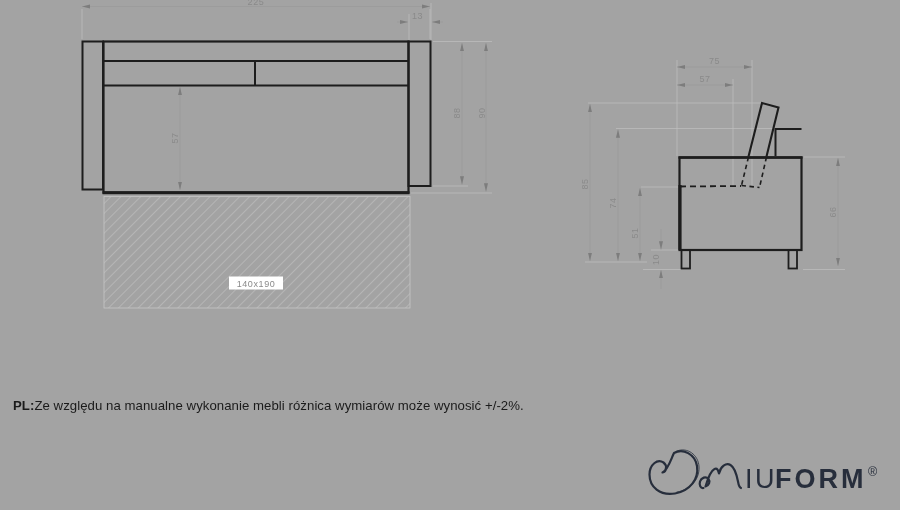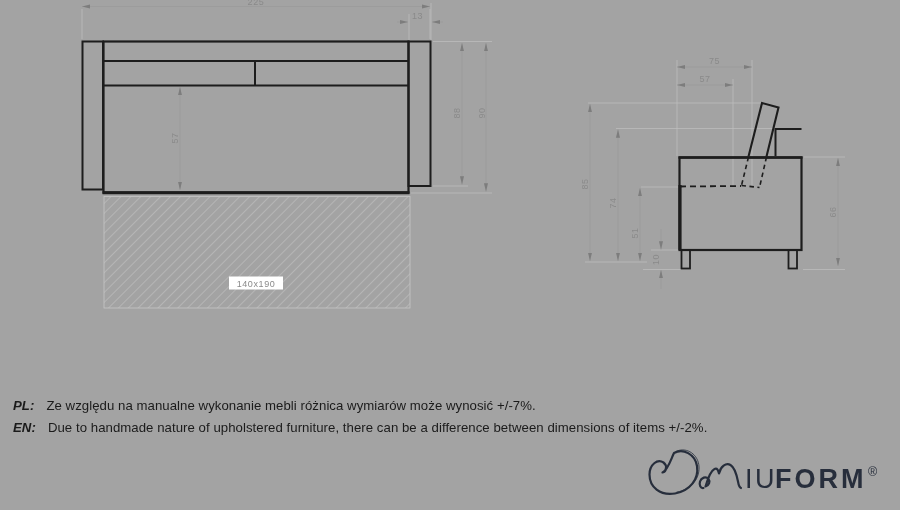--- a/index.html
+++ b/index.html
@@ -7,21 +7,21 @@
     position:relative;width:900px;height:510px;background:#a3a3a3;overflow:hidden;
     font-family:"Liberation Sans",sans-serif;
   }
   .drawing-svg{position:absolute;left:0;top:0;}
   .dim-text{
     font-family:"Liberation Sans",sans-serif;
     font-size:9px;fill:#8a8a8a;letter-spacing:.6px;
   }
   .notes{position:absolute;left:13px;top:399px;width:700px;}
   .note{margin:0 0 8.6px 0;font-size:13.2px;line-height:13.6px;color:#1b1b1b;letter-spacing:.05px;}
-  .note .lang{font-weight:bold;margin-right:12px;font-style:italic;}
+  .note .lang{font-weight:bold;margin-right:0;}
   .logo{position:absolute;left:644px;top:446px;}
 </style>
 </head>
 <body>
 
 <div class="sheet">
 
   <svg class="drawing-svg" width="900" height="396" viewBox="0 0 900 396">
     <defs>
       <marker id="ma" viewBox="0 0 10 6" refX="9.5" refY="3" markerWidth="11" markerHeight="6.6" orient="auto-start-reverse">
@@ -117,22 +117,21 @@
         <path d="M748.5,156.5 L762,103 L778.5,107.5 L766.5,156.5" stroke-width="2.1"></path>
         <path d="M748.5,157 L741.5,185.5 M766.5,157 L759.5,187.5 M741.5,185.5 L759.5,187.5" stroke-width="1.6" stroke-dasharray="4.5 3.5"></path>
         <path d="M680,186.5 L741,186" stroke-width="1.8" stroke-dasharray="6 4"></path>
         <rect x="681.5" y="250" width="8.5" height="18.5" stroke-width="1.8"></rect>
         <rect x="788.5" y="250" width="8.5" height="18.5" stroke-width="1.8"></rect>
       </g>
     </g>
   </svg>
 
   <div class="notes">
-    <p class="note"><span class="lang">PL:</span><span>Ze względu na manualne wykonanie mebli różnica wymiarów może wynosić +/-7%.</span></p>
-    <p class="note"><span class="lang">EN:</span><span>Due to handmade nature of upholstered furniture, there can be a difference between dimensions of items +/-2%.</span></p>
+    <p class="note"><span class="lang">PL:</span><span>Ze względu na manualne wykonanie mebli różnica wymiarów może wynosić +/-2%.</span></p>
   </div>
 
   <svg class="logo" width="248" height="60" viewBox="0 0 248 60">
     <g fill="none" stroke="#272e3c" stroke-linecap="round" stroke-linejoin="round">
       <path d="M30,7 C39,2 51,8 53,20 C55,33 46,45 31,47.5 C16,50 5.5,41 5.5,28.5 C5.5,18.5 13.5,12.5 19.5,16.5 C23.5,19.5 22.5,25.5 18.5,26.5 C24,24 27,13 30,7 Z" stroke-width="2.2"></path>
       <path d="M30,7 C39,2 51,8 53,20 C55,33 46,45 31,47.5" stroke-width="1" transform="translate(1.8,-1.4)" opacity="0.8"></path>
       <path d="M59.5,42 C56.5,42.5 55,39 56,35.5 C57.2,31.5 62,30 64.5,33 C66.5,35.5 65,39.5 61.5,40.5 C64,32 67,24.5 70.5,23 C73.5,21.7 74.3,25 75,27.5 C76.5,20.5 82,16.5 86.5,19 C90.5,21.3 92.5,28 94,35.5 C94.6,39 95.5,41.5 97,42" stroke-width="2.2"></path>
     </g>
     <text x="101" y="42" font-family="Liberation Sans, sans-serif" font-size="27" font-weight="400" letter-spacing="2.5" fill="#272e3c">IU</text>
     <text x="131" y="42" font-family="Liberation Sans, sans-serif" font-size="27" font-weight="700" letter-spacing="3" fill="#272e3c">FORM</text>

